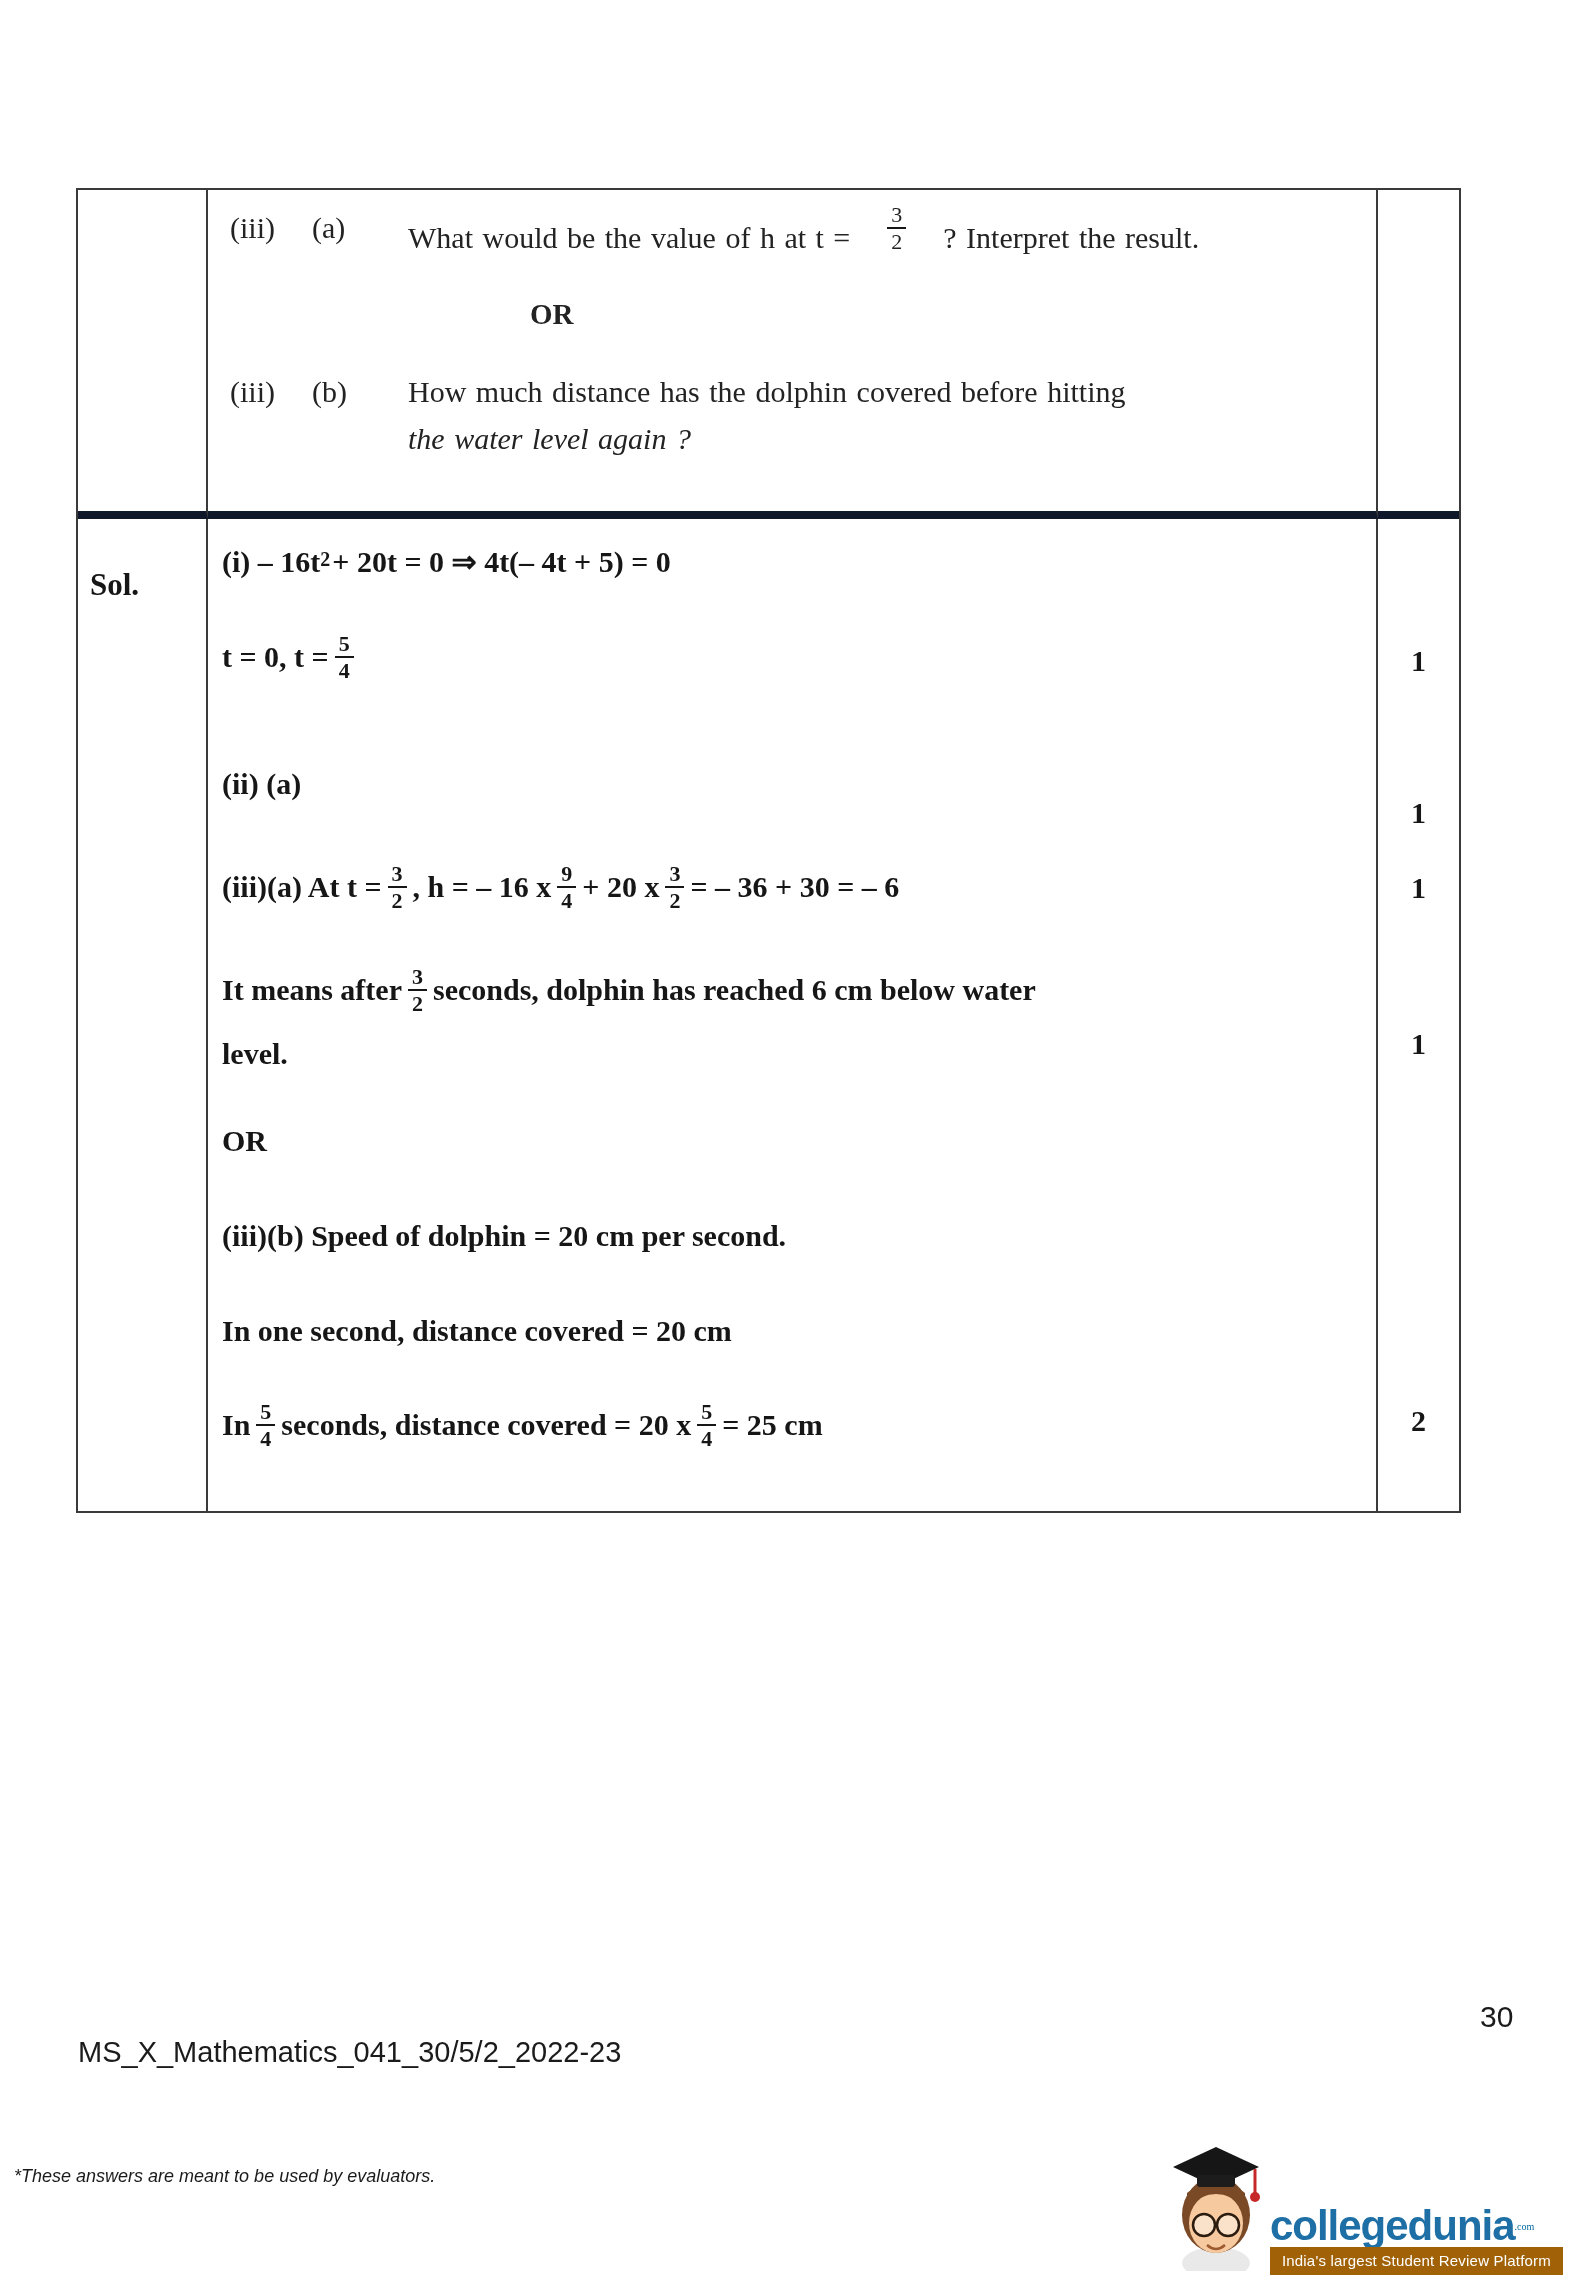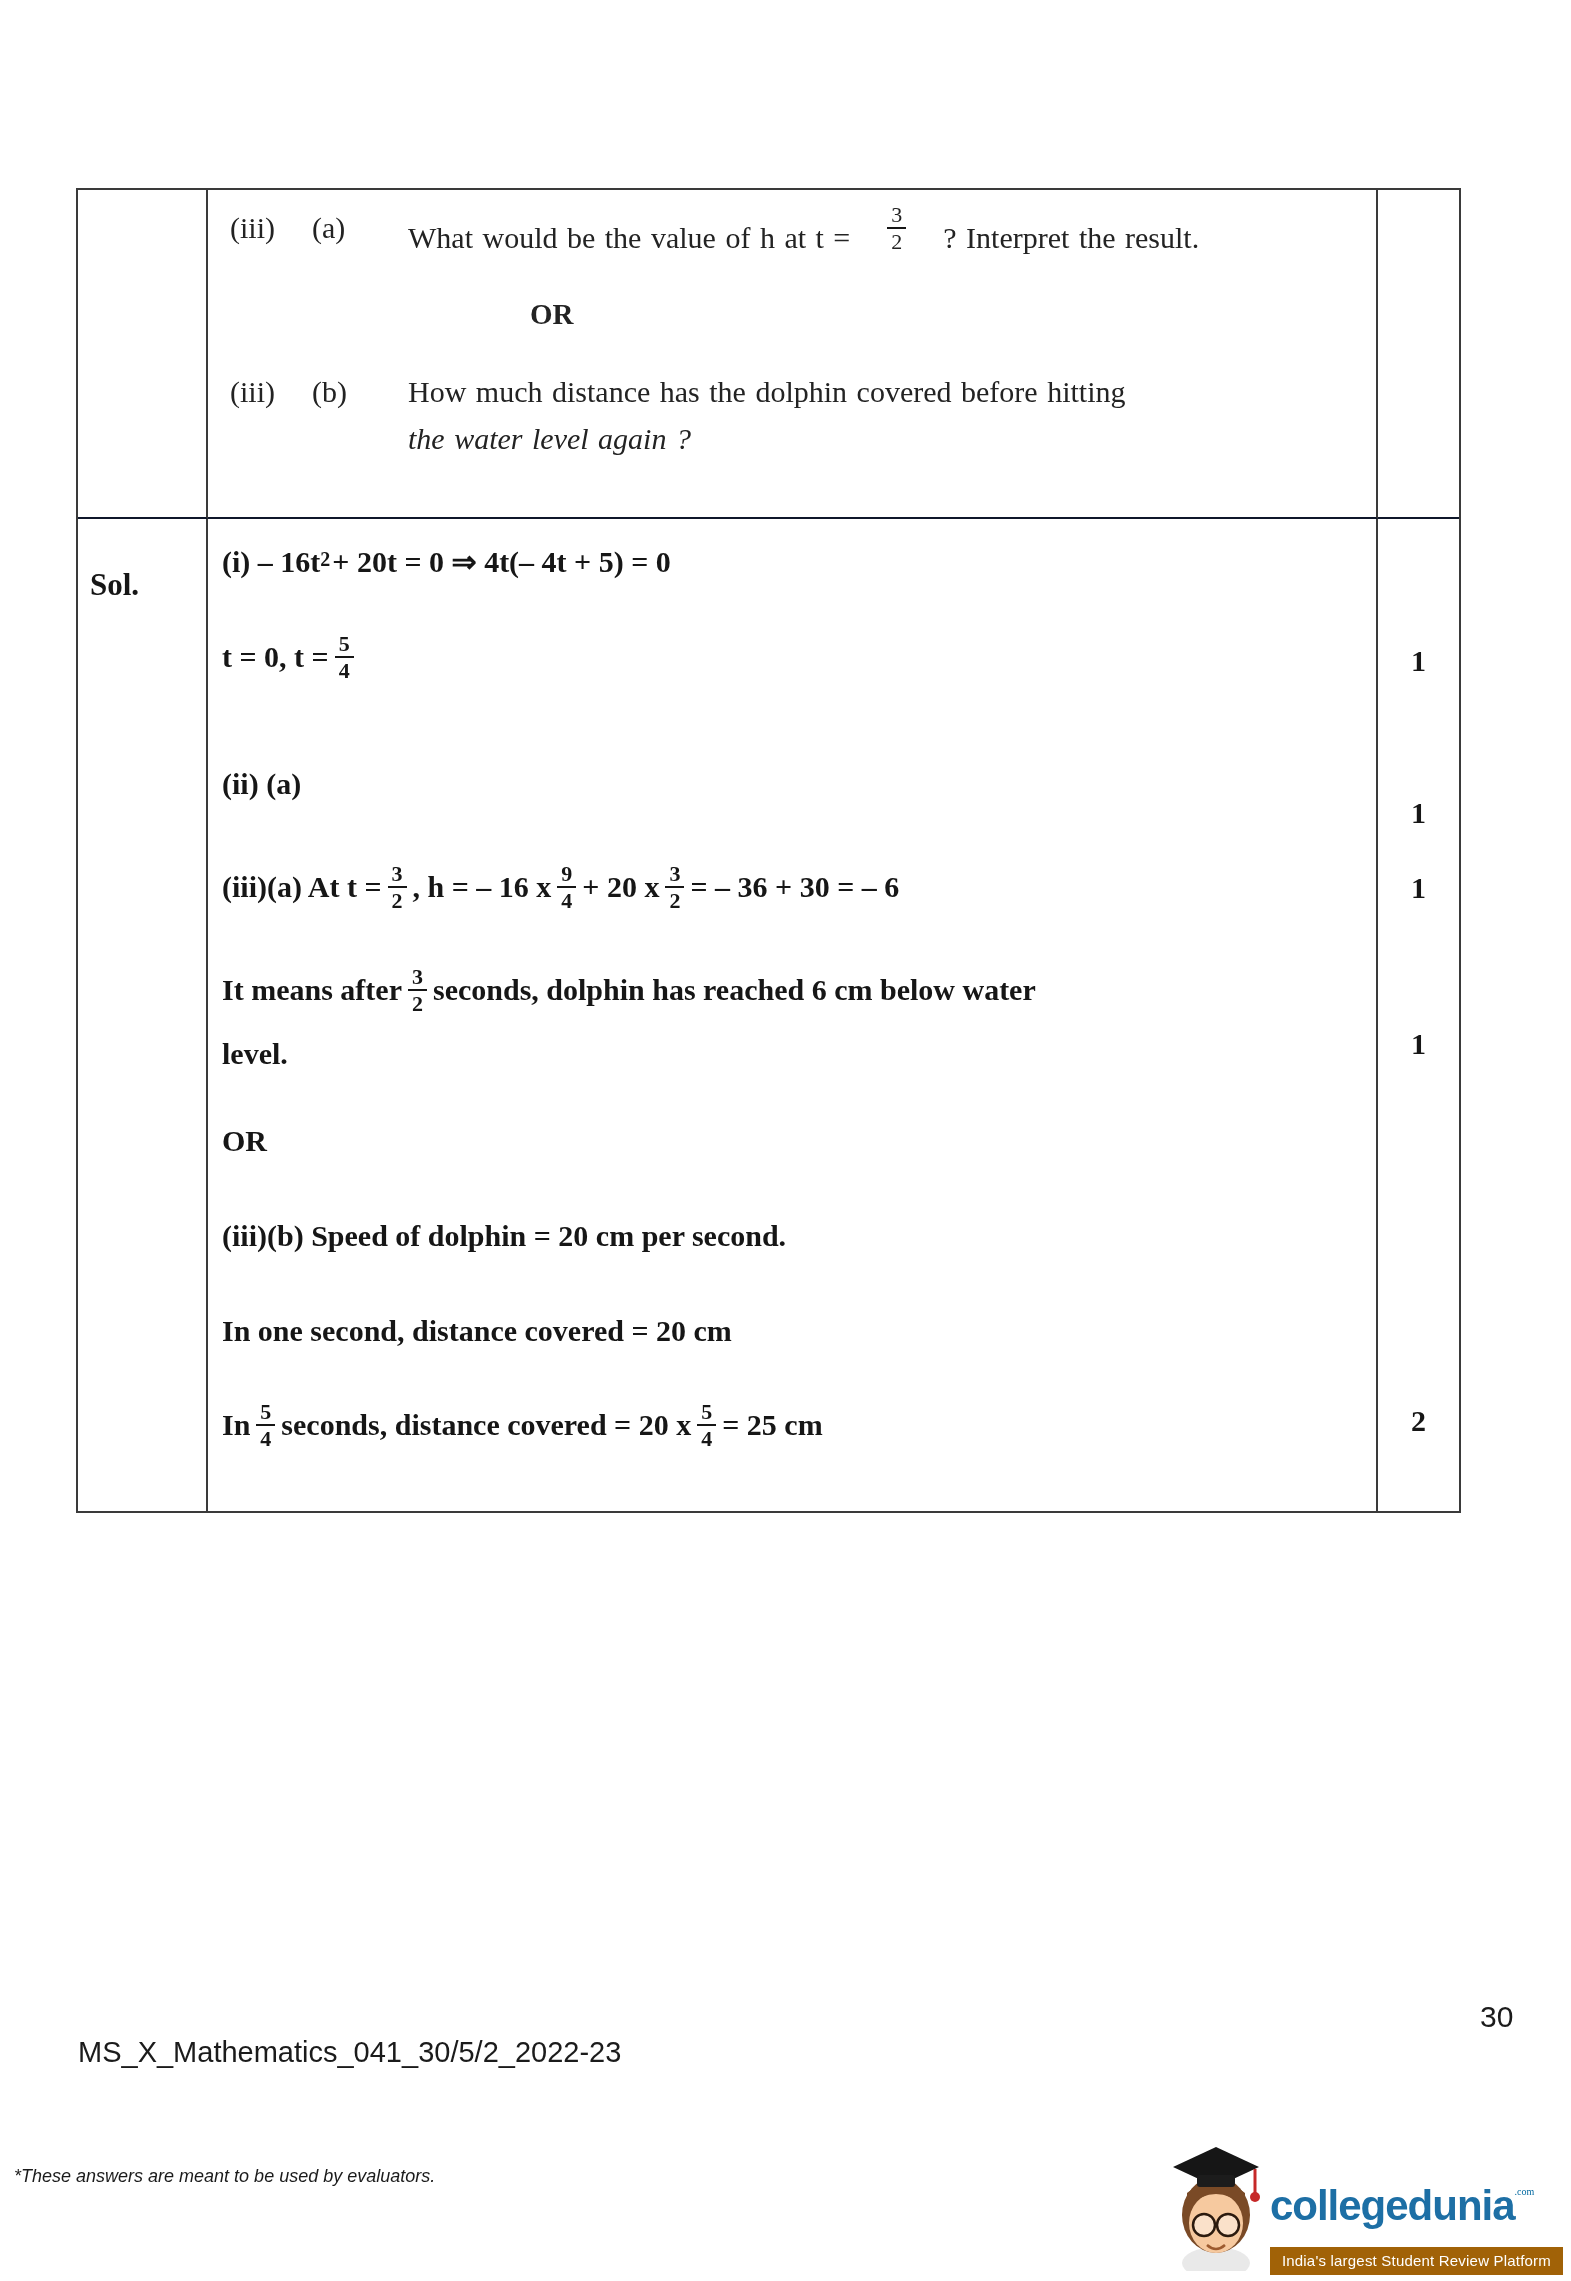--- a/index.html
+++ b/index.html
@@ -15,21 +15,21 @@
 
   
   .qtable {
     position:absolute; left:76px; top:188px;
     width:1385px; height:1325px;
     display:grid;
     grid-template-columns:130px 1fr 81px;
     grid-template-rows:329px 1fr;
     border:2px solid #3a3a3a;
   }
-  .cell { position:relative; border-right:2px solid #3a3a3a; border-bottom:2px solid #0f172a; }
+  .cell { position:relative; border-right:2px solid #3a3a3a; border-bottom:8px solid #0f172a; }
   .cell.last-col { border-right:none; }
   .cell.last-row { border-bottom:none; }
 
   
   .q-line {
     position:absolute; left:0; right:6px;
     display:flex; align-items:center;
     font-size:30px; color:#232323; word-spacing:2px;
   }
   .q-item { margin-left:22px; width:82px; flex:0 0 auto; }
@@ -79,21 +79,21 @@
     font-family:"Liberation Sans", sans-serif; font-style:italic;
     font-size:18px; color:#1b1b1b;
   }
 
   
   .brand-block {
     position:absolute; right:8px; bottom:6px;
     display:flex; align-items:flex-end; gap:6px;
   }
   .brand-text { display:flex; flex-direction:column; align-items:flex-start; }
-  .brand-word-row { display:flex; align-items:flex-start; line-height:1; margin-bottom:20px; }
+  .brand-word-row { display:flex; align-items:center; line-height:1; margin-bottom:0; }
   .brand-word {
     font-family:"Liberation Sans", sans-serif; font-weight:bold;
     font-size:42px; letter-spacing:-1px; color:#1d6fa5;
   }
   .brand-tld {
     font-family:Liberation Serif, serif; font-size:10px; color:#0369a1; margin-top:2px;
   }
   .brand-bar {
     background:#a16207; color:#ffffff;
     font-family:"Liberation Sans", sans-serif; font-size:15px;

